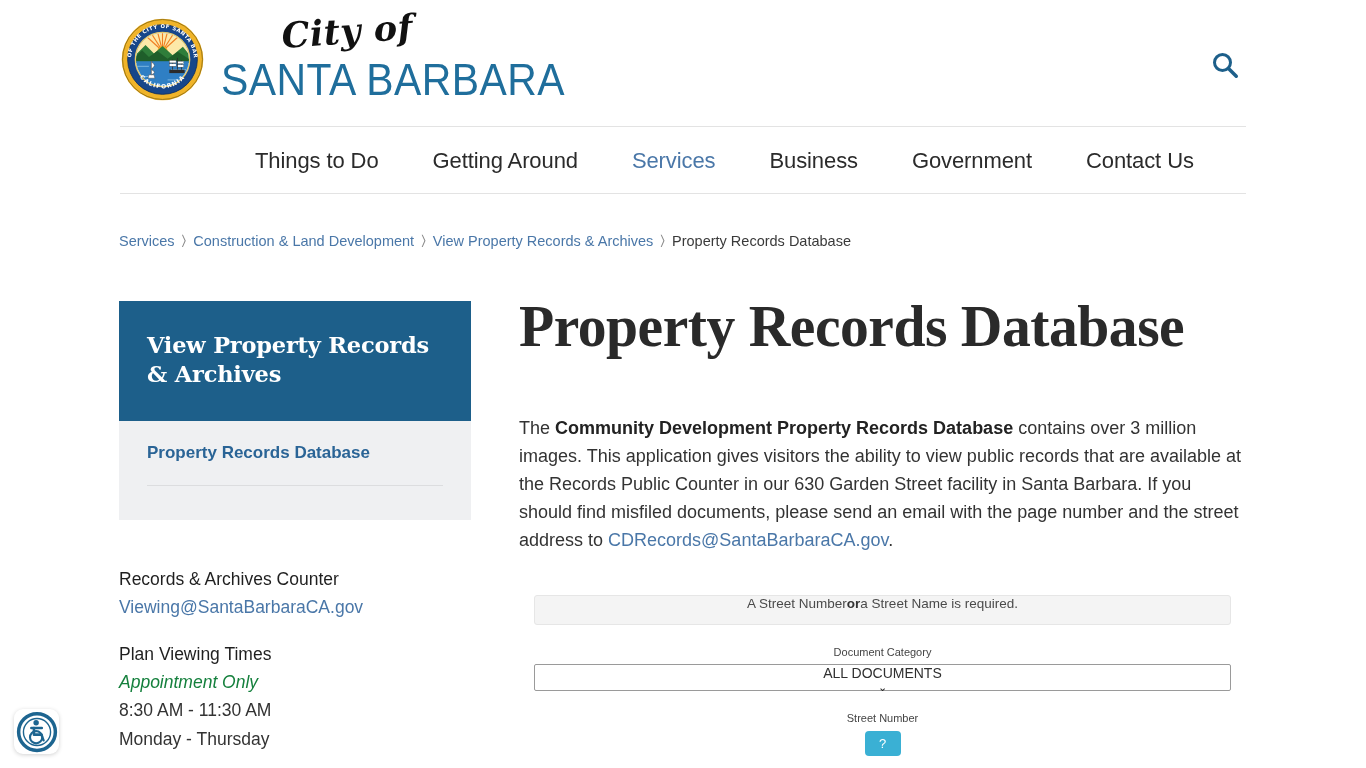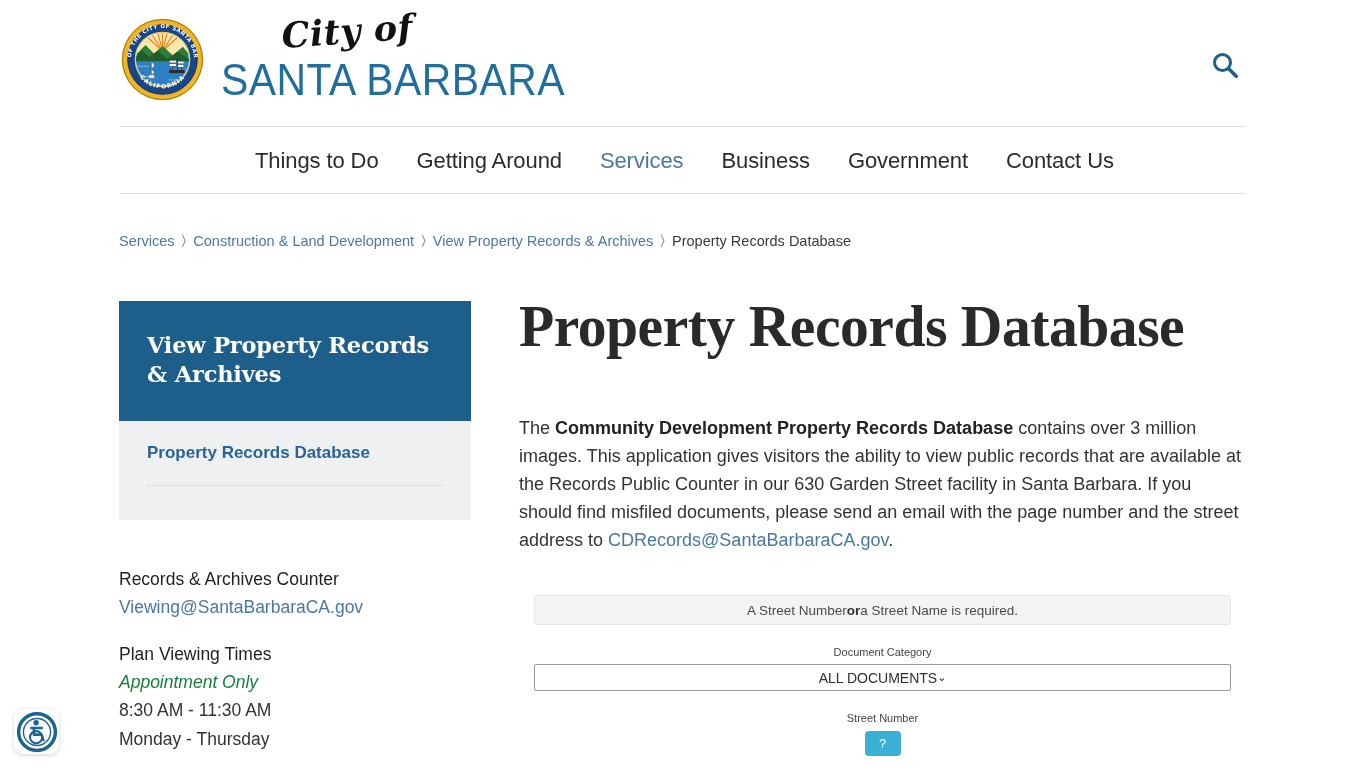--- a/index.html
+++ b/index.html
@@ -52,21 +52,21 @@
     display: flex; align-items: center; justify-content: center;
   }
 
   
   .nav {
     position: absolute; left: 120px; top: 128px;
     width: 1126px; height: 66px;
     border-bottom: 1px solid #e3e3e3;
     display: flex; align-items: center;
   }
-  .nav-list { display: flex; align-items: center; gap: 0; padding-left: 116px; }
+  .nav-list { display: flex; align-items: center; gap: 16px; padding-left: 116px; }
   .nav-item {
     font-size: 22px; color: #2b2b2b;
     padding: 0 19px; cursor: pointer;
     text-decoration: none; white-space: nowrap;
     font-family: "Liberation Sans Narrow", "Liberation Sans", sans-serif;
     letter-spacing: -0.1px;
   }
   .nav-item.active { color: #4a77a8; }
 
   
@@ -124,35 +124,36 @@
     margin-top: 57px; font-size: 18px; line-height: 1.55; color: #333333;
     font-family: Liberation Sans, sans-serif;
   }
   .body-text b { font-weight: 700; color: #222; }
   .body-text a { color: #4a77a8; text-decoration: none; cursor: pointer; }
 
   
   .form-area { position: absolute; left: 534px; top: 595px; width: 697px; }
   .alert-box {
     background: #f4f4f4; border: 1px solid #e6e6e6; border-radius: 3px;
-    height: 30px; display: flex; align-items: center; justify-content: center;
+    height: 30px; display: flex; justify-content: center;
     font-size: 13.5px; color: #4a4a4a;
     font-family: "Liberation Sans Narrow", "Liberation Sans", sans-serif;
   }
   .alert-box b { font-weight: 700; color: #333; }
   .field-label {
     text-align: center; font-size: 11px; color: #444; margin-top: 21px;
     font-family: "Liberation Sans Narrow", "Liberation Sans", sans-serif;
   }
   .select-box {
     margin-top: 6px; width: 697px; height: 27px;
     border: 1px solid #9a9a9a; border-radius: 2px; background: #fff;
-    display: flex; align-items: center; justify-content: center;
+    display: flex; align-items: center; justify-content: flex-start;
     padding: 0 8px; font-size: 14px; color: #2f2f2f; cursor: pointer;
     font-family: "Liberation Sans Narrow", "Liberation Sans", sans-serif;
+    flex-direction: column;
   }
   .select-caret { font-size: 11px; color: #222; }
   .help-btn {
     display: block; margin: 7px auto 0 auto;
     width: 36px; height: 25px; background: #3ab0d4; border: none;
     border-radius: 4px; color: #ffffff; font-size: 13px; cursor: pointer;
     font-family: "Liberation Sans Narrow", "Liberation Sans", sans-serif;
   }
 
   

